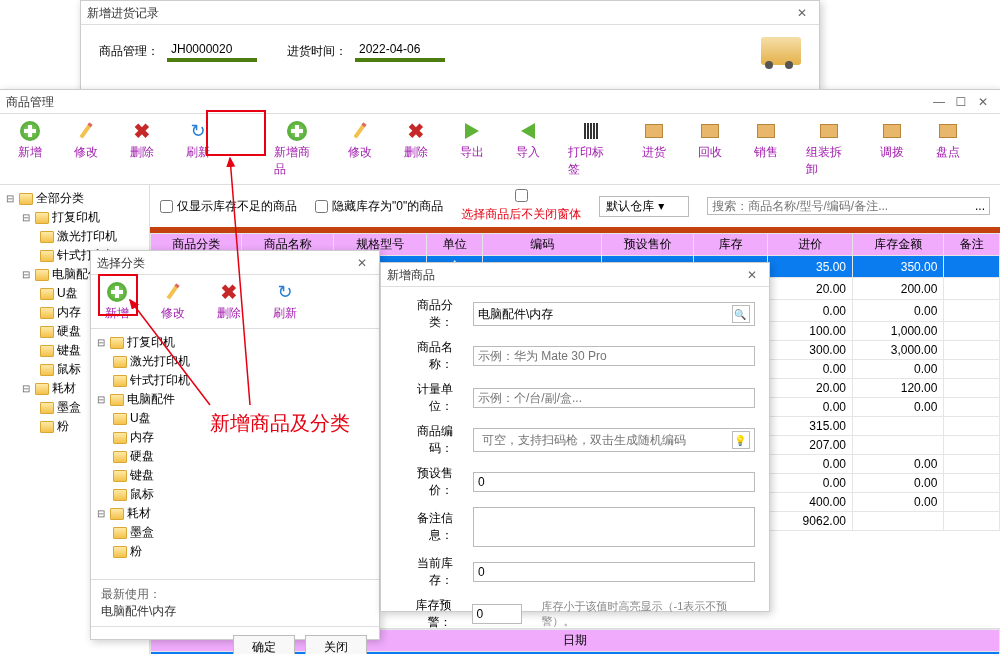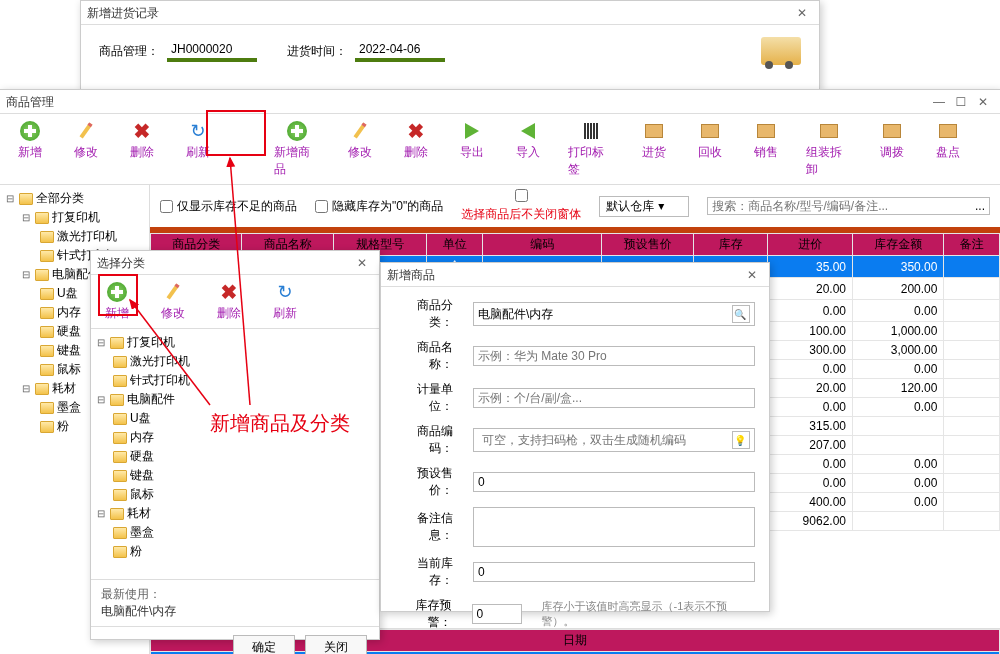--- a/index.html
+++ b/index.html
@@ -36,21 +36,21 @@
 .chk { display: flex; align-items: center; gap: 4px; }
 .chk input { margin:0;}
 .red-text { color: #e60012; flex-direction: column; }
 .select-box { border: 1px solid #bbb; padding: 1px 6px; display: flex; align-items: center; gap: 4px; min-width: 90px; }
 .search-box { border: 1px solid #bbb; padding: 1px 4px; display: flex; align-items: center; flex:1; min-width:180px;}
 .search-box input { border: none; flex: 1; outline: none; background:transparent; }
 
 .grid { flex: 1; overflow: hidden; }
 table { border-collapse: collapse; width: 100%; }
 th, td { border: 1px solid #e5e5e5; padding: 2px 6px; height: 18px; text-align: center; }
-th { background: #be185d; font-weight: normal; }
+th { background: #f0abfc; font-weight: normal; }
 td.r { text-align: right; } td.l { text-align: left; }
 tr.sel td { background: #0a7cf0; color: #fff; }
 .link { color: #0066cc; text-decoration: underline; cursor: pointer; }
 tr.sel .link { color: #fff; }
 
 .date-strip { margin-top: auto; border-top: 1px solid #ddd; }
 .date-strip th { text-align:center;}
 .date-strip td{ text-align:center;}
 
 

